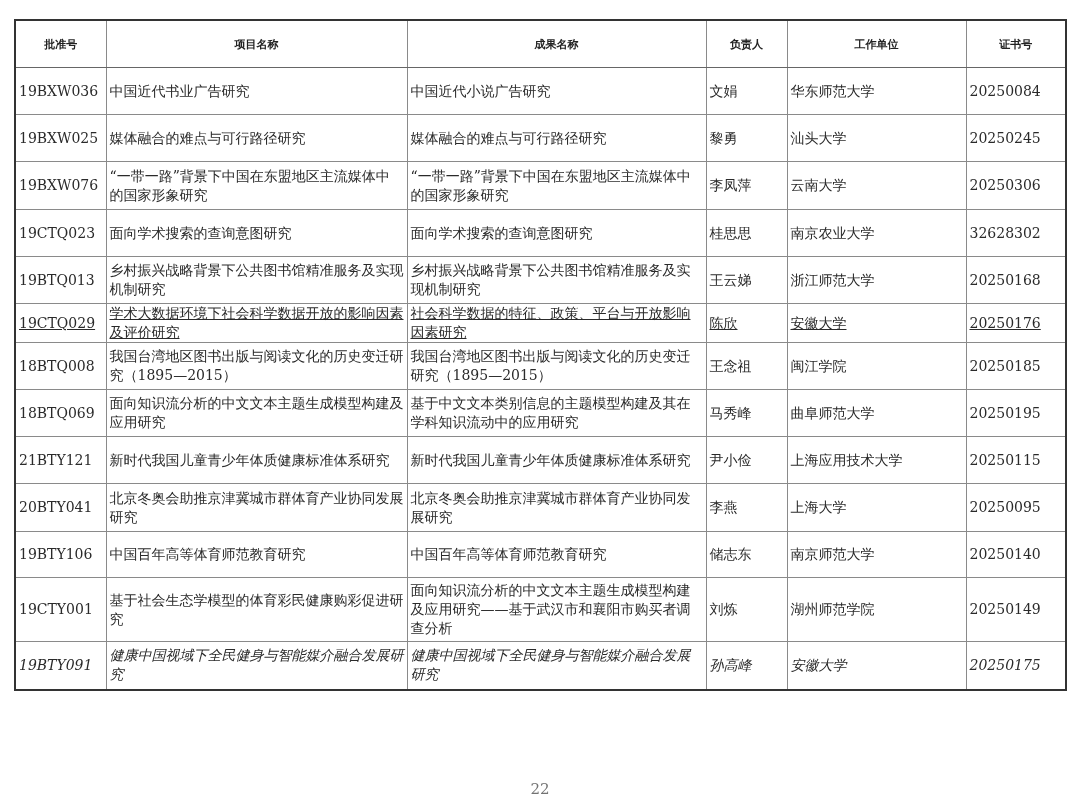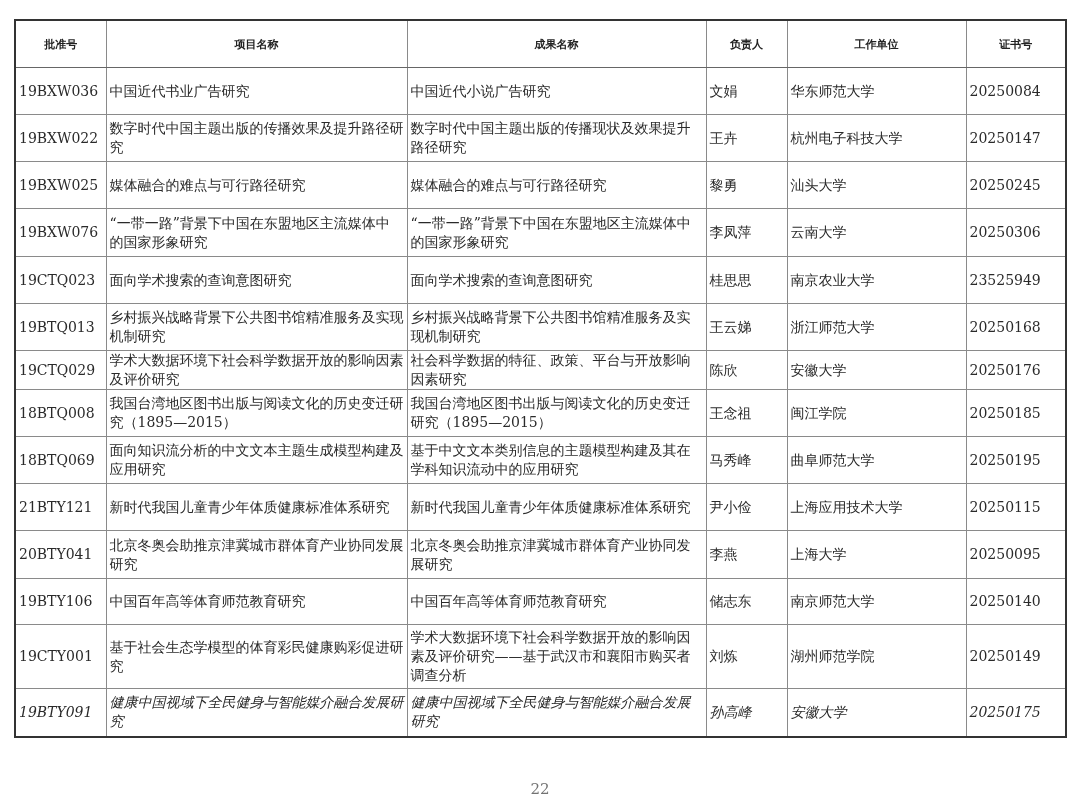--- a/index.html
+++ b/index.html
@@ -80,28 +80,20 @@
   <tbody id="table-body">
       <tr style="height: 47px;">
         <td class="c-center code">19BXW036</td>
         <td class="c-left">中国近代书业广告研究</td>
         <td class="c-left">中国近代小说广告研究</td>
         <td class="c-center">文娟</td>
         <td class="c-left">华东师范大学</td>
         <td class="c-center code">20250084</td>
       </tr>
       <tr style="height: 47px;">
-        <td class="c-center code">19BXW022</td>
-        <td class="c-left">数字时代中国主题出版的传播效果及提升路径研究</td>
-        <td class="c-left">数字时代中国主题出版的传播现状及效果提升路径研究</td>
-        <td class="c-center">王卉</td>
-        <td class="c-left">杭州电子科技大学</td>
-        <td class="c-center code">20250147</td>
-      </tr>
-      <tr style="height: 47px;">
         <td class="c-center code">19BXW025</td>
         <td class="c-left">媒体融合的难点与可行路径研究</td>
         <td class="c-left">媒体融合的难点与可行路径研究</td>
         <td class="c-center">黎勇</td>
         <td class="c-left">汕头大学</td>
         <td class="c-center code">20250245</td>
       </tr>
       <tr style="height: 48px;">
         <td class="c-center code">19BXW076</td>
         <td class="c-left">“一带一路”背景下中国在东盟地区主流媒体中的国家形象研究</td>
@@ -109,31 +101,31 @@
         <td class="c-center">李凤萍</td>
         <td class="c-left">云南大学</td>
         <td class="c-center code">20250306</td>
       </tr>
       <tr style="height: 47px;">
         <td class="c-center code">19CTQ023</td>
         <td class="c-left">面向学术搜索的查询意图研究</td>
         <td class="c-left">面向学术搜索的查询意图研究</td>
         <td class="c-center">桂思思</td>
         <td class="c-left">南京农业大学</td>
-        <td class="c-center code">23525949</td>
+        <td class="c-center code">32628302</td>
       </tr>
       <tr style="height: 47px;">
         <td class="c-center code">19BTQ013</td>
         <td class="c-left">乡村振兴战略背景下公共图书馆精准服务及实现机制研究</td>
         <td class="c-left">乡村振兴战略背景下公共图书馆精准服务及实现机制研究</td>
         <td class="c-center">王云娣</td>
         <td class="c-left">浙江师范大学</td>
         <td class="c-center code">20250168</td>
       </tr>
-      <tr style="height: 38px;">
+      <tr style="height: 38px; text-decoration: underline;">
         <td class="c-center code">19CTQ029</td>
         <td class="c-left">学术大数据环境下社会科学数据开放的影响因素及评价研究</td>
         <td class="c-left">社会科学数据的特征、政策、平台与开放影响因素研究</td>
         <td class="c-center">陈欣</td>
         <td class="c-left">安徽大学</td>
         <td class="c-center code">20250176</td>
       </tr>
       <tr style="height: 47px;">
         <td class="c-center code">18BTQ008</td>
         <td class="c-left">我国台湾地区图书出版与阅读文化的历史变迁研究（1895—2015）</td>
@@ -170,21 +162,21 @@
         <td class="c-center code">19BTY106</td>
         <td class="c-left">中国百年高等体育师范教育研究</td>
         <td class="c-left">中国百年高等体育师范教育研究</td>
         <td class="c-center">储志东</td>
         <td class="c-left">南京师范大学</td>
         <td class="c-center code">20250140</td>
       </tr>
       <tr style="height: 64px;">
         <td class="c-center code">19CTY001</td>
         <td class="c-left">基于社会生态学模型的体育彩民健康购彩促进研究</td>
-        <td class="c-left">学术大数据环境下社会科学数据开放的影响因素及评价研究——基于武汉市和襄阳市购买者调查分析</td>
+        <td class="c-left">面向知识流分析的中文文本主题生成模型构建及应用研究——基于武汉市和襄阳市购买者调查分析</td>
         <td class="c-center">刘炼</td>
         <td class="c-left">湖州师范学院</td>
         <td class="c-center code">20250149</td>
       </tr>
       <tr style="height: 48px; font-style: italic;">
         <td class="c-center code">19BTY091</td>
         <td class="c-left">健康中国视域下全民健身与智能媒介融合发展研究</td>
         <td class="c-left">健康中国视域下全民健身与智能媒介融合发展研究</td>
         <td class="c-center">孙高峰</td>
         <td class="c-left">安徽大学</td>

